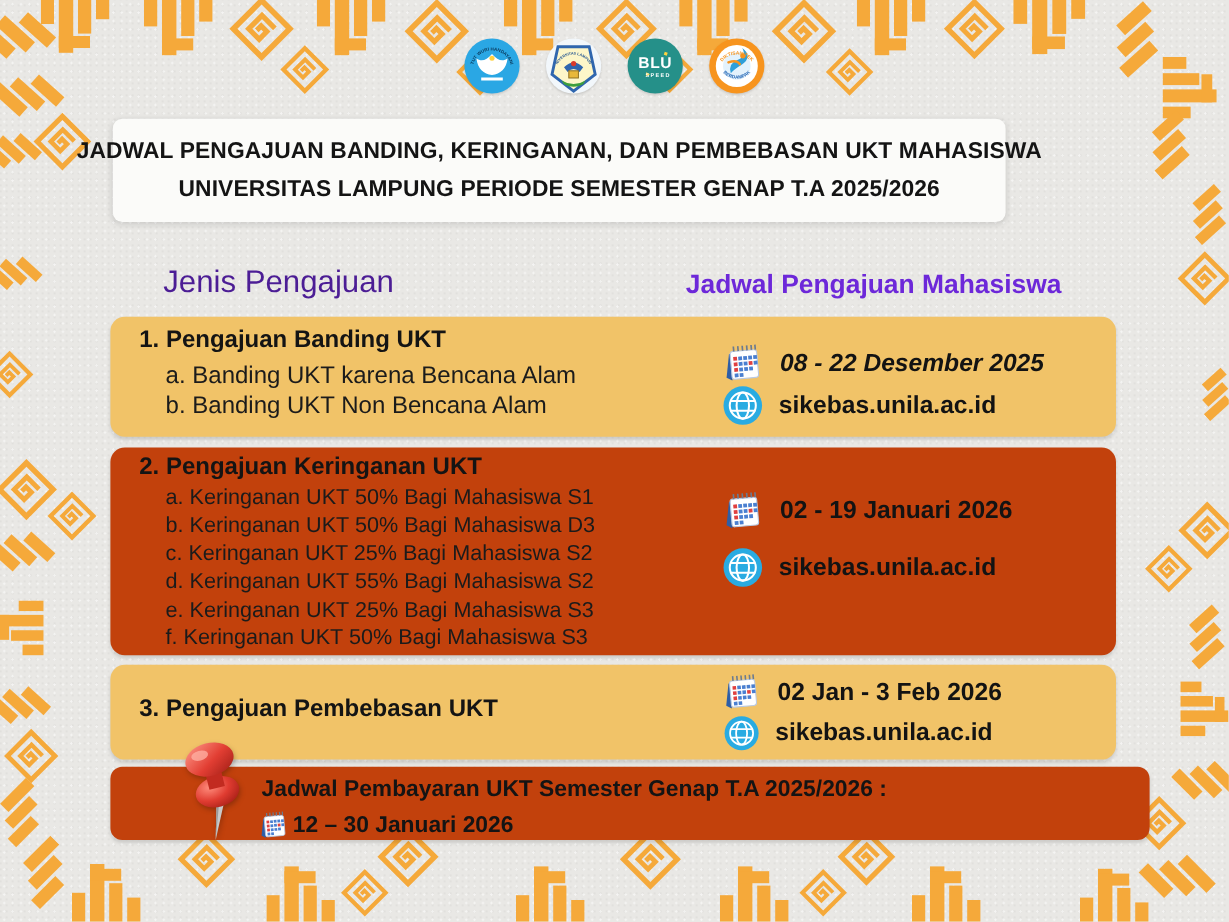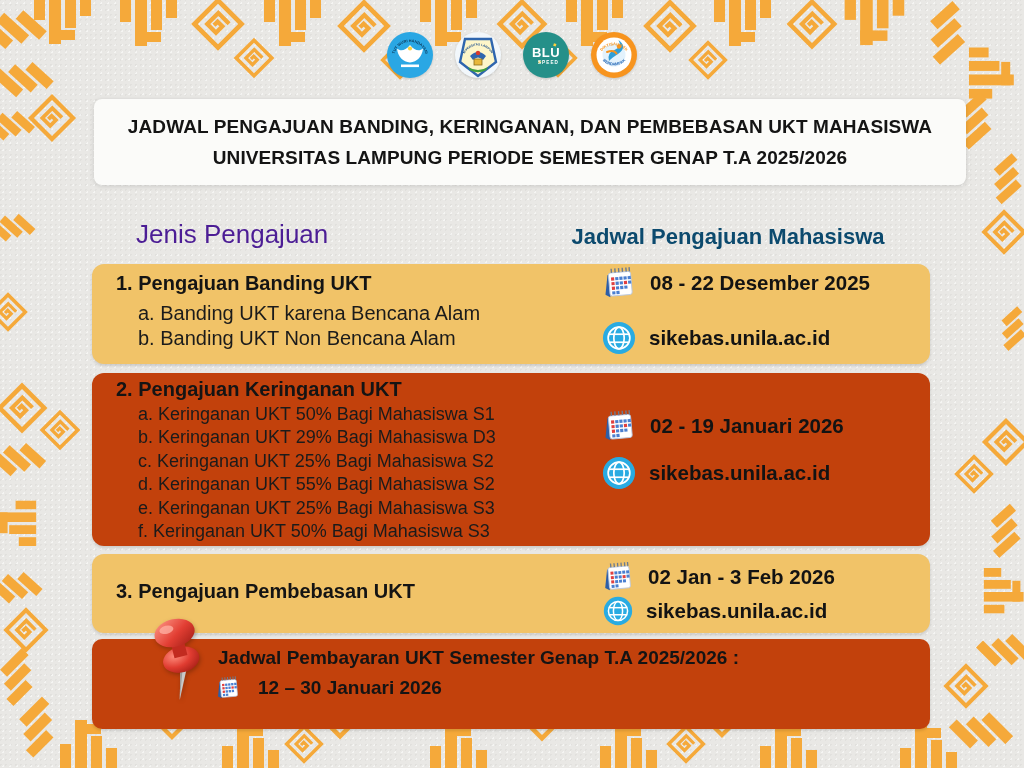--- a/index.html
+++ b/index.html
@@ -14,47 +14,47 @@
     background-position:0 0,3px 2px;
   }
   #border-layer{position:absolute;inset:0;z-index:1;pointer-events:none;}
   .motif{position:absolute;}
   .content{position:absolute;inset:0;z-index:2;}
 
   .logos-row{position:absolute;top:31px;left:0;width:100%;display:flex;justify-content:center;gap:20px;}
   .logo{width:48px;height:48px;filter:drop-shadow(0 1px 1px rgba(0,0,0,.15));}
 
   .title-card{
-    position:absolute;left:94px;top:99px;width:872px;height:86px;
+    position:absolute;left:94px;top:99px;width:744px;height:86px;
     background:#fbfbf9;border-radius:8px;box-shadow:0 1px 5px rgba(0,0,0,.14);
     display:flex;flex-direction:column;justify-content:center;align-items:center;gap:9px;
   }
   .title-line{font-weight:700;font-size:19px;color:#141414;letter-spacing:.1px;white-space:nowrap;}
 
   .col-header-left{position:absolute;left:136px;top:219px;font-weight:400;font-size:26px;color:#4c1d95;}
-  .col-header-right{position:absolute;left:556px;top:224px;width:344px;text-align:center;font-weight:700;font-size:22px;color:#0c4a6e;}
+  .col-header-right{position:absolute;left:556px;top:224px;width:344px;text-align:center;font-weight:700;font-size:22px;color:#6d28d9;}
 
   .band{position:absolute;left:92px;width:838px;border-radius:12px;box-shadow:0 2px 3px rgba(0,0,0,.12);}
   .band.amber{background:#f1c368;}
   .band.white{background:#c2410c;}
   #band1{top:264px;height:100px;}
   #band2{top:373px;height:173px;}
   #band3{top:554px;height:79px;}
-  #band4{top:639px;height:90px;border-radius:10px;}
+  #band4{top:639px;height:61px;border-radius:10px;padding-left:28px;}
 
   .band-title{position:absolute;left:24px;font-weight:700;font-size:20px;color:#141414;white-space:nowrap;}
   .items{position:absolute;left:46px;color:#1b1b1b;white-space:nowrap;}
   #band1 .items{top:37px;font-size:20px;line-height:25px;}
   #band2 .items{top:30px;font-size:18px;line-height:23.4px;}
 
   .sched-row{position:absolute;left:508px;display:flex;align-items:center;gap:13px;}
   .sched-text{font-weight:700;font-size:20.5px;color:#131313;white-space:nowrap;}
 
   .footer-line1{position:absolute;left:126px;top:8px;font-weight:700;font-size:19px;color:#141414;white-space:nowrap;}
-  .footer-row2{position:absolute;left:122px;top:35px;display:flex;align-items:center;gap:17px;}
+  .footer-row2{position:absolute;left:122px;top:35px;display:flex;align-items:center;gap:3px;}
   .footer-date{font-weight:700;font-size:19px;color:#141414;white-space:nowrap;}
 
   .pushpin{position:absolute;left:143px;top:606px;width:72px;height:98px;z-index:6;filter:drop-shadow(1px 2px 2px rgba(0,0,0,.25));}
   .hidden-defs{position:absolute;width:0;height:0;overflow:hidden;}
 </style>
 </head>
 <body>
 
 <svg class="hidden-defs" aria-hidden="true">
   <defs>
@@ -333,39 +333,39 @@
 
   <div class="col-header-left">Jenis Pengajuan</div>
   <div class="col-header-right">Jadwal Pengajuan Mahasiswa</div>
 
   <div class="band amber" id="band1">
     <div class="band-title" style="top:8px;">1. Pengajuan Banding UKT</div>
     <div class="items">
       <div>a. Banding UKT karena Bencana Alam</div>
       <div>b. Banding UKT Non Bencana Alam</div>
     </div>
-    <div class="sched-row" style="top:0;">
+    <div class="sched-row" style="top:20px;font-style:italic;">
       <svg width="37" height="37" viewBox="0 0 40 40">
           <use href="#ic-cal"></use>
         </svg>
       <span class="sched-text">08 - 22 Desember 2025</span>
     </div>
     <div class="sched-row" style="top:57px;">
       <svg width="34" height="34" viewBox="0 0 36 36" style="margin-left:2px;">
           <use href="#ic-globe"></use>
         </svg>
       <span class="sched-text">sikebas.unila.ac.id</span>
     </div>
   </div>
 
   <div class="band white" id="band2">
     <div class="band-title" style="top:5px;">2. Pengajuan Keringanan UKT</div>
     <div class="items">
       <div>a. Keringanan UKT 50% Bagi Mahasiswa S1</div>
-      <div>b. Keringanan UKT 29% Bagi Mahasiswa D3</div>
+      <div>b. Keringanan UKT 50% Bagi Mahasiswa D3</div>
       <div>c. Keringanan UKT 25% Bagi Mahasiswa S2</div>
       <div>d. Keringanan UKT 55% Bagi Mahasiswa S2</div>
       <div>e. Keringanan UKT 25% Bagi Mahasiswa S3</div>
       <div>f. Keringanan UKT 50% Bagi Mahasiswa S3</div>
     </div>
     <div class="sched-row" style="top:34px;">
       <svg width="37" height="37" viewBox="0 0 40 40">
           <use href="#ic-cal"></use>
         </svg>
       <span class="sched-text">02 - 19 Januari 2026</span>

